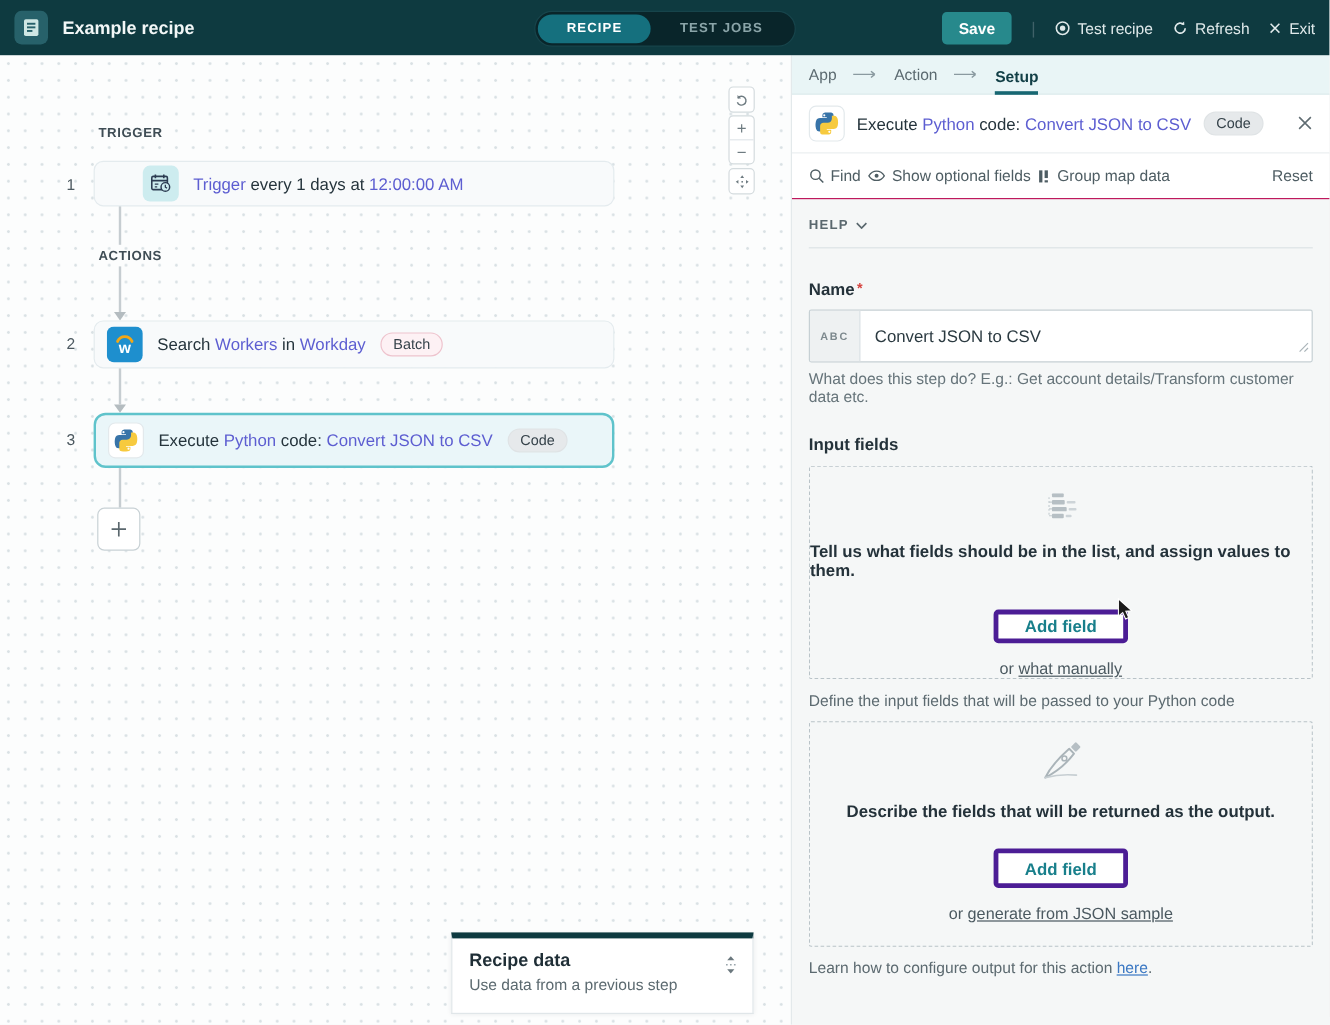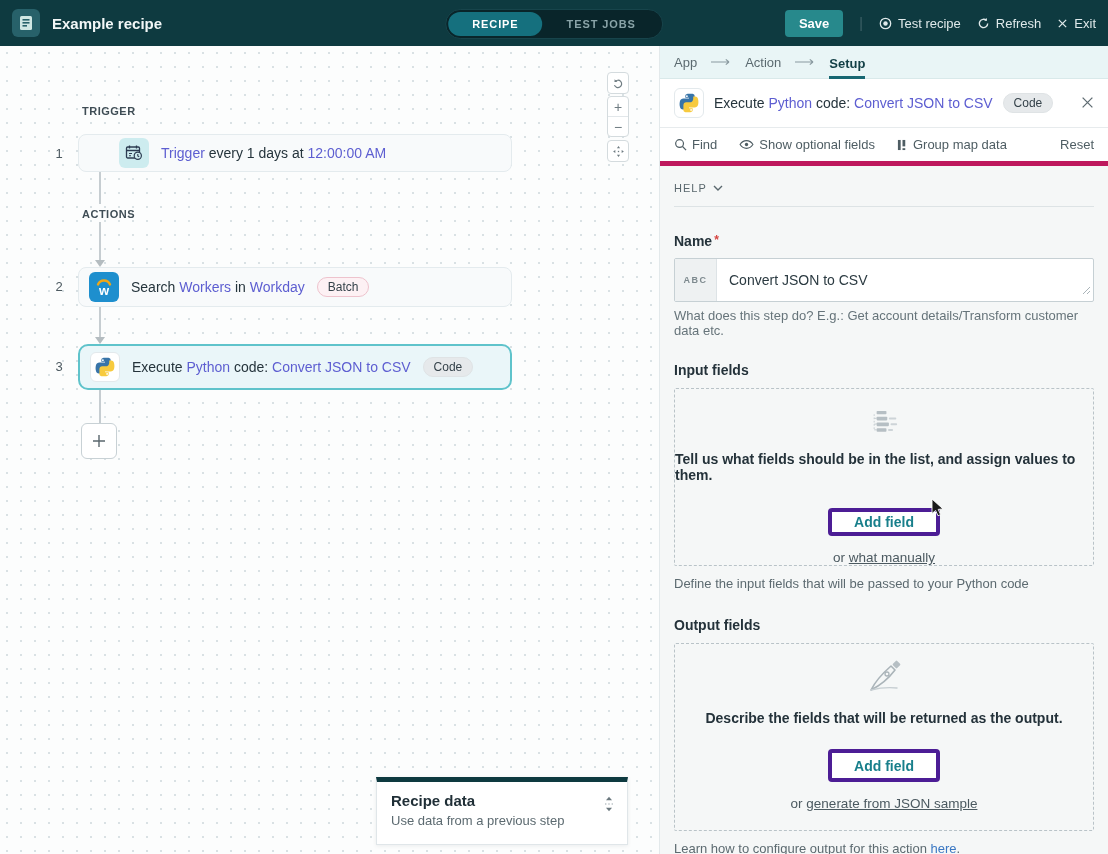--- a/index.html
+++ b/index.html
@@ -68,26 +68,26 @@
   
   .panel { position:absolute; top:46px; left:660px; width:448px; bottom:0; background:#f5f7f7; }
   .crumbs { height:33px; background:#e9f5f6; border-bottom:1px solid #d9e9ea; display:flex;
             align-items:center; padding:0 14px; gap:13px; font-size:13px; color:#5b6a70; }
   .crumb { height:33px; line-height:33px; }
   .crumb.active { color:#123f46; font-weight:bold; border-bottom:3px solid #176772; line-height:35px; }
   .panel-header { height:49px; background:#fff; border-bottom:1px solid #e7ebed; display:flex;
                   align-items:center; padding:0 14px; gap:10px; font-size:14px; color:#25343c; }
   .ph-close { margin-left:auto; color:#5f6c72; font-size:17px; line-height:1; }
   .panel-toolbar { height:38px; background:#fff; display:flex; align-items:center; padding:0 14px;
-                   gap:22px; font-size:13px; color:#4e5d63; border-bottom:5px solid #be185d; }
+                   gap:6px; font-size:13px; color:#4e5d63; border-bottom:1px solid #be185d; }
   .pt-item { display:flex; align-items:center; gap:5px; }
   .pt-reset { margin-left:auto; }
   .panel-body { position:absolute; top:120px; bottom:0; left:0; right:0; padding:0 14px; overflow:hidden; }
   .help-row { margin-top:16px; display:flex; align-items:center; gap:6px;
-              font-size:11px; font-weight:normal; letter-spacing:1px; color:#5a686e; }
+              font-size:11px; font-weight:bold; letter-spacing:1px; color:#5a686e; }
   .divider { margin-top:12px; border-top:1px solid #dde3e5; }
   .field-label { margin-top:26px; font-size:14px; font-weight:bold; color:#24323a; }
   .req-star { color:#d64541; font-size:12px; vertical-align:top; margin-left:2px; }
   .name-input { margin-top:9px; height:44px; display:flex; border:1px solid #c6d0d4;
                 border-radius:2px; background:#fff; position:relative; }
   .name-prefix { width:42px; background:#eef1f2; border-right:1px solid #dde3e6; color:#7d898e;
                  font-size:9px; font-weight:bold; letter-spacing:1.5px; display:flex;
                  align-items:center; justify-content:center; }
   .name-value { padding:13px 12px; font-size:14px; color:#2b3a41; flex:1; }
   .resize-grip { position:absolute; right:2px; bottom:2px; }
@@ -350,21 +350,20 @@
           <rect x="28" y="22" width="6" height="2.5" rx="1" fill="#cdd4d8"></rect>
         </svg>
         <div class="db-message" style="margin-top:15px;">Tell us what fields should be in the list, and assign values to them.</div>
         <button class="add-field-btn" style="margin-top:25px;">Add field</button>
         <div class="or-line" style="margin-top:14px;">
           <span>or </span><a class="ul-link">what manually</a>
         </div>
       </div>
       <div class="section-helper">Define the input fields that will be passed to your Python code</div>
 
-      <div class="field-label">Output fields</div>
       <div class="dashed-box" style="height:188px;">
         <svg width="42" height="42" viewBox="0 0 42 42" style="margin-top:12px;">
           <path d="M8 34C13 24 20 17 28 10l4 4c-6 8-14 15-24 20z" fill="none" stroke="#aab4b9" stroke-width="1.6" stroke-linejoin="round"></path>
           <circle cx="24" cy="18" r="2" fill="none" stroke="#aab4b9" stroke-width="1.3"></circle>
           <rect x="30.5" y="5.5" width="6" height="6" rx="1" transform="rotate(45 33.5 8.5)" fill="#b6bfc4"></rect>
           <path d="M8 34c8-2 16-3 26-2" fill="none" stroke="#c6ced2" stroke-width="1.4" stroke-linecap="round"></path>
         </svg>
         <div class="db-message" style="margin-top:12px;">Describe the fields that will be returned as the output.</div>
         <button class="add-field-btn" style="margin-top:23px;">Add field</button>
         <div class="or-line" style="margin-top:14px;">

